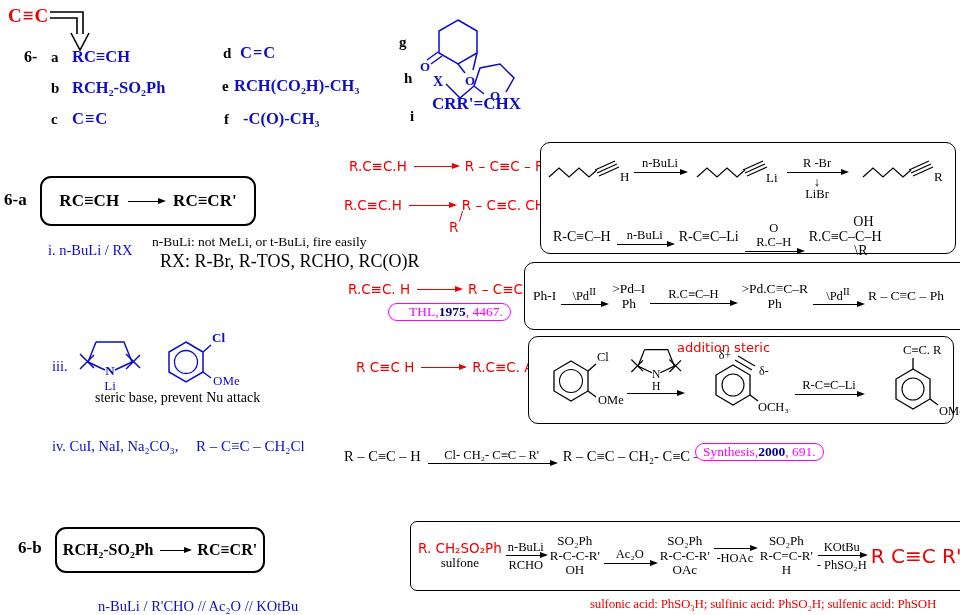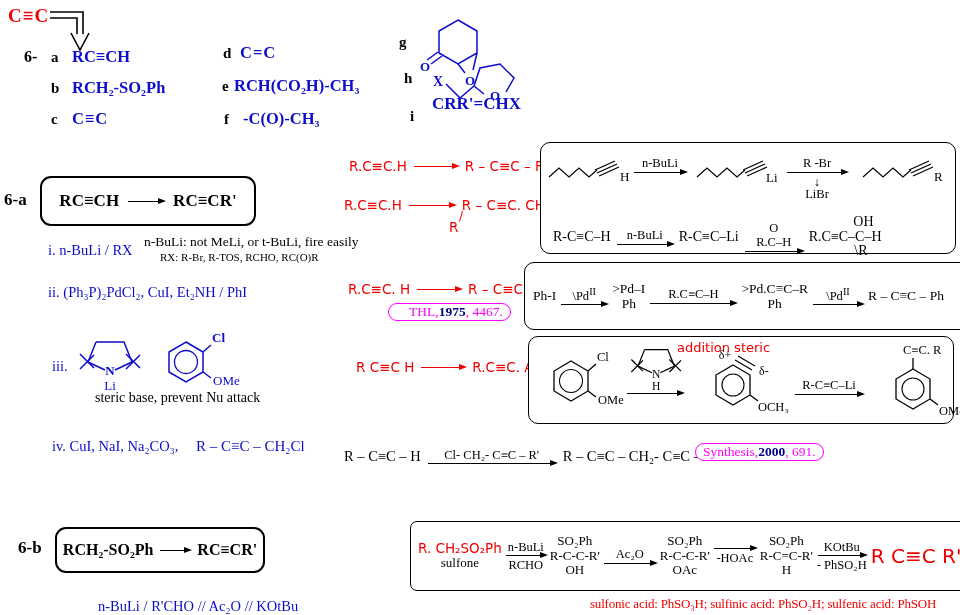--- a/index.html
+++ b/index.html
@@ -80,24 +80,23 @@
   <span class="abs b" style="left:4px;top:190px;font-size:17px;">6-a</span>
   <div class="abs rbox" style="left:40px;top:176px;width:212px;height:46px;font-size:17px;font-weight:bold;">
     <span>RC≡CH</span>
     <span class="ar">
         <span class="sh" style="width:36px;"></span>
       </span>
     <span>RC≡CR'</span>
   </div>
 
   <span class="abs blue" style="left:48px;top:242px;font-size:14.5px;">i. n-BuLi / RX</span>
-  <span class="abs" style="left:144px;top:234px;font-size:13.5px;">n-BuLi:  not MeLi, or t-BuLi, fire easily</span>
-  <span class="abs" style="left:160px;top:251px;font-size:11px;">RX:  R-Br, R-TOS, RCHO, RC(O)R</span>
-
-  <span class="abs blue" style="left:48px;top:284px;font-size:14.5px;">ii.  (Ph₃P)₂PdCl₂, CuI, Et₂NH / PhI</span>
+  <span class="abs" style="left:152px;top:234px;font-size:13.5px;">n-BuLi:  not MeLi, or t-BuLi, fire easily</span>
+  <span class="abs" style="left:160px;top:251px;font-size:18px;">RX:  R-Br, R-TOS, RCHO, RC(O)R</span>
+
 
   <span class="abs blue" style="left:52px;top:358px;font-size:14.5px;">iii.</span>
   <svg class="abs" style="left:78px;top:334px;" width="66" height="60" viewBox="0 0 66 60">
     <path d="M18,8 L46,8 L54,28 L37,36 M27,36 L10,28 L18,8" fill="none" stroke="#0c0cc9" stroke-width="1.5"></path>
     <path d="M2,20 L16,34 M2,35 L16,21 M48,20 L62,34 M48,35 L62,21" fill="none" stroke="#0c0cc9" stroke-width="1.5"></path>
     <text x="32" y="41" text-anchor="middle" font-size="13" font-weight="bold" fill="#0c0cc9">N</text>
     <text x="32" y="56" text-anchor="middle" font-size="13" fill="#0c0cc9">Li</text>
   </svg>
   <svg class="abs" style="left:152px;top:330px;" width="95" height="66" viewBox="0 0 95 66">
     <polygon points="34,12 51,22 51,42 34,52 17,42 17,22" fill="none" stroke="#0c0cc9" stroke-width="1.5"></polygon>

